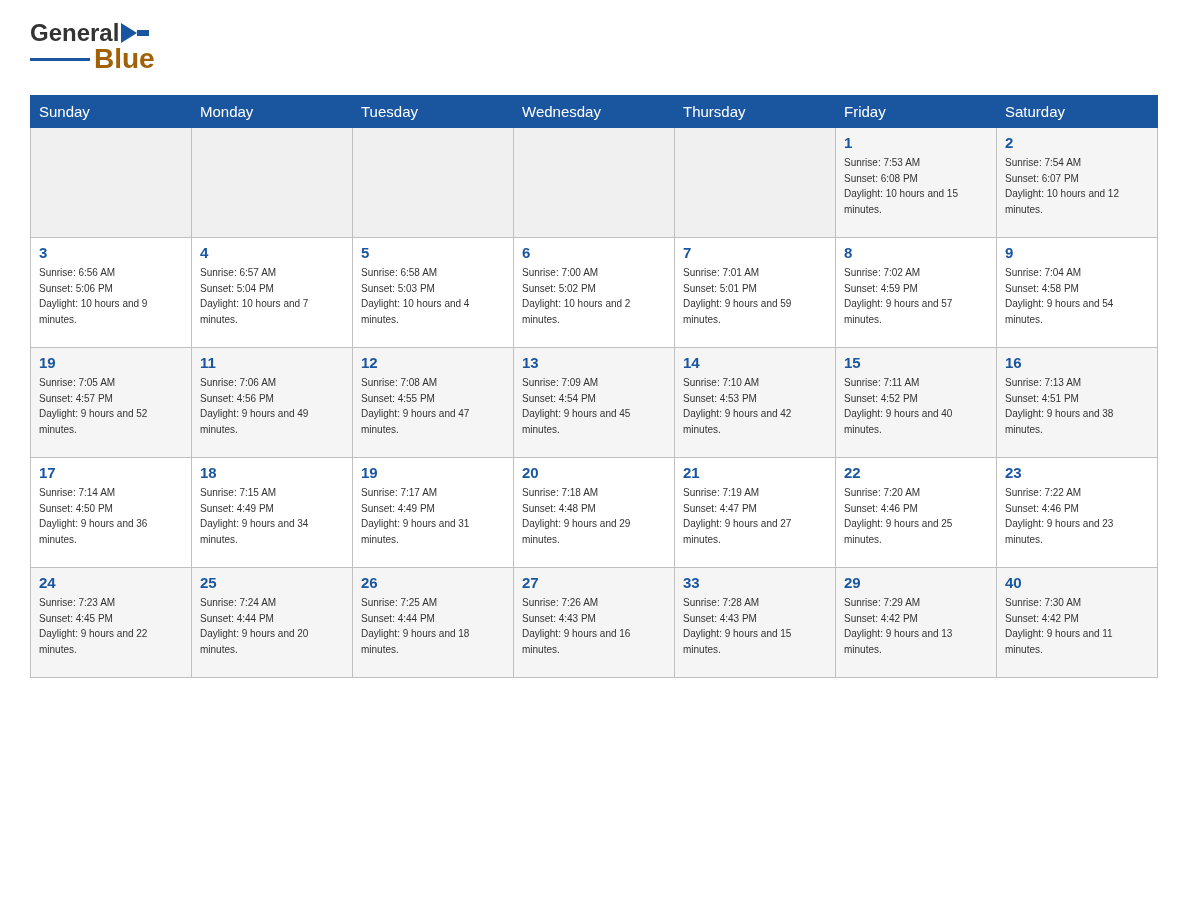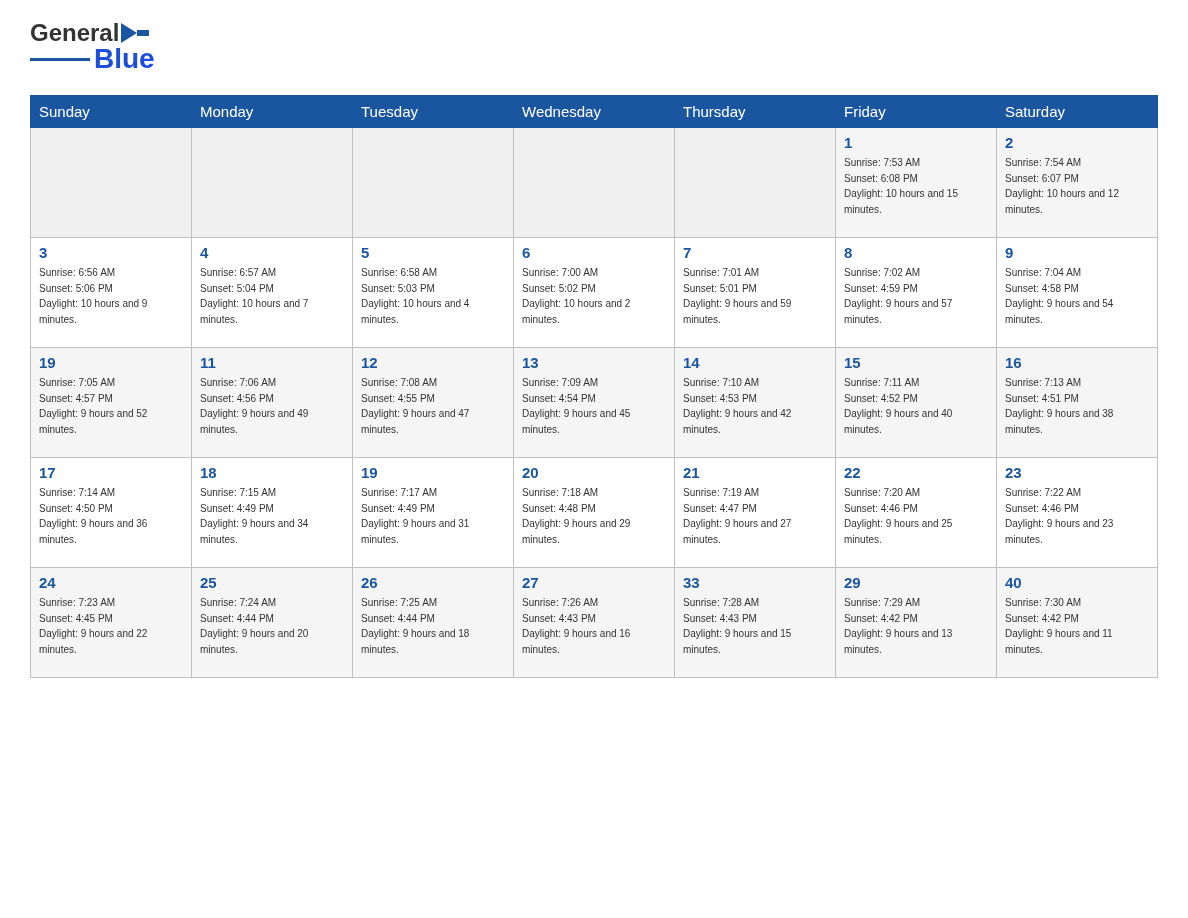--- a/index.html
+++ b/index.html
@@ -93,21 +93,21 @@
   <div class="logo">
     <div style="display:flex; align-items:center;">
       <span class="logo-text">General</span>
       <svg width="28" height="24" viewBox="0 0 28 24" style="margin-left:2px;">
         <polygon points="0,2 16,12 0,22" fill="#1a56a0"></polygon>
         <rect x="16" y="9" width="12" height="6" fill="#1a56a0"></rect>
       </svg>
     </div>
     <div style="display:flex; align-items:center; margin-top:-2px;">
       <div style="width:60px; height:3px; background:#1a56a0;"></div>
-      <span class="logo-text blue" style="color:#1d4ed8; font-weight:bold; font-size:28px; margin-left:4px;">Blue</span>
+      <span class="logo-text blue" style="color:#a16207; font-weight:bold; font-size:28px; margin-left:4px;">Blue</span>
     </div>
   </div>
   <div class="title-block">
     <div class="main-title"></div>
     <div class="subtitle"></div>
   </div>
 </div>
 
 <table>
   <thead>

